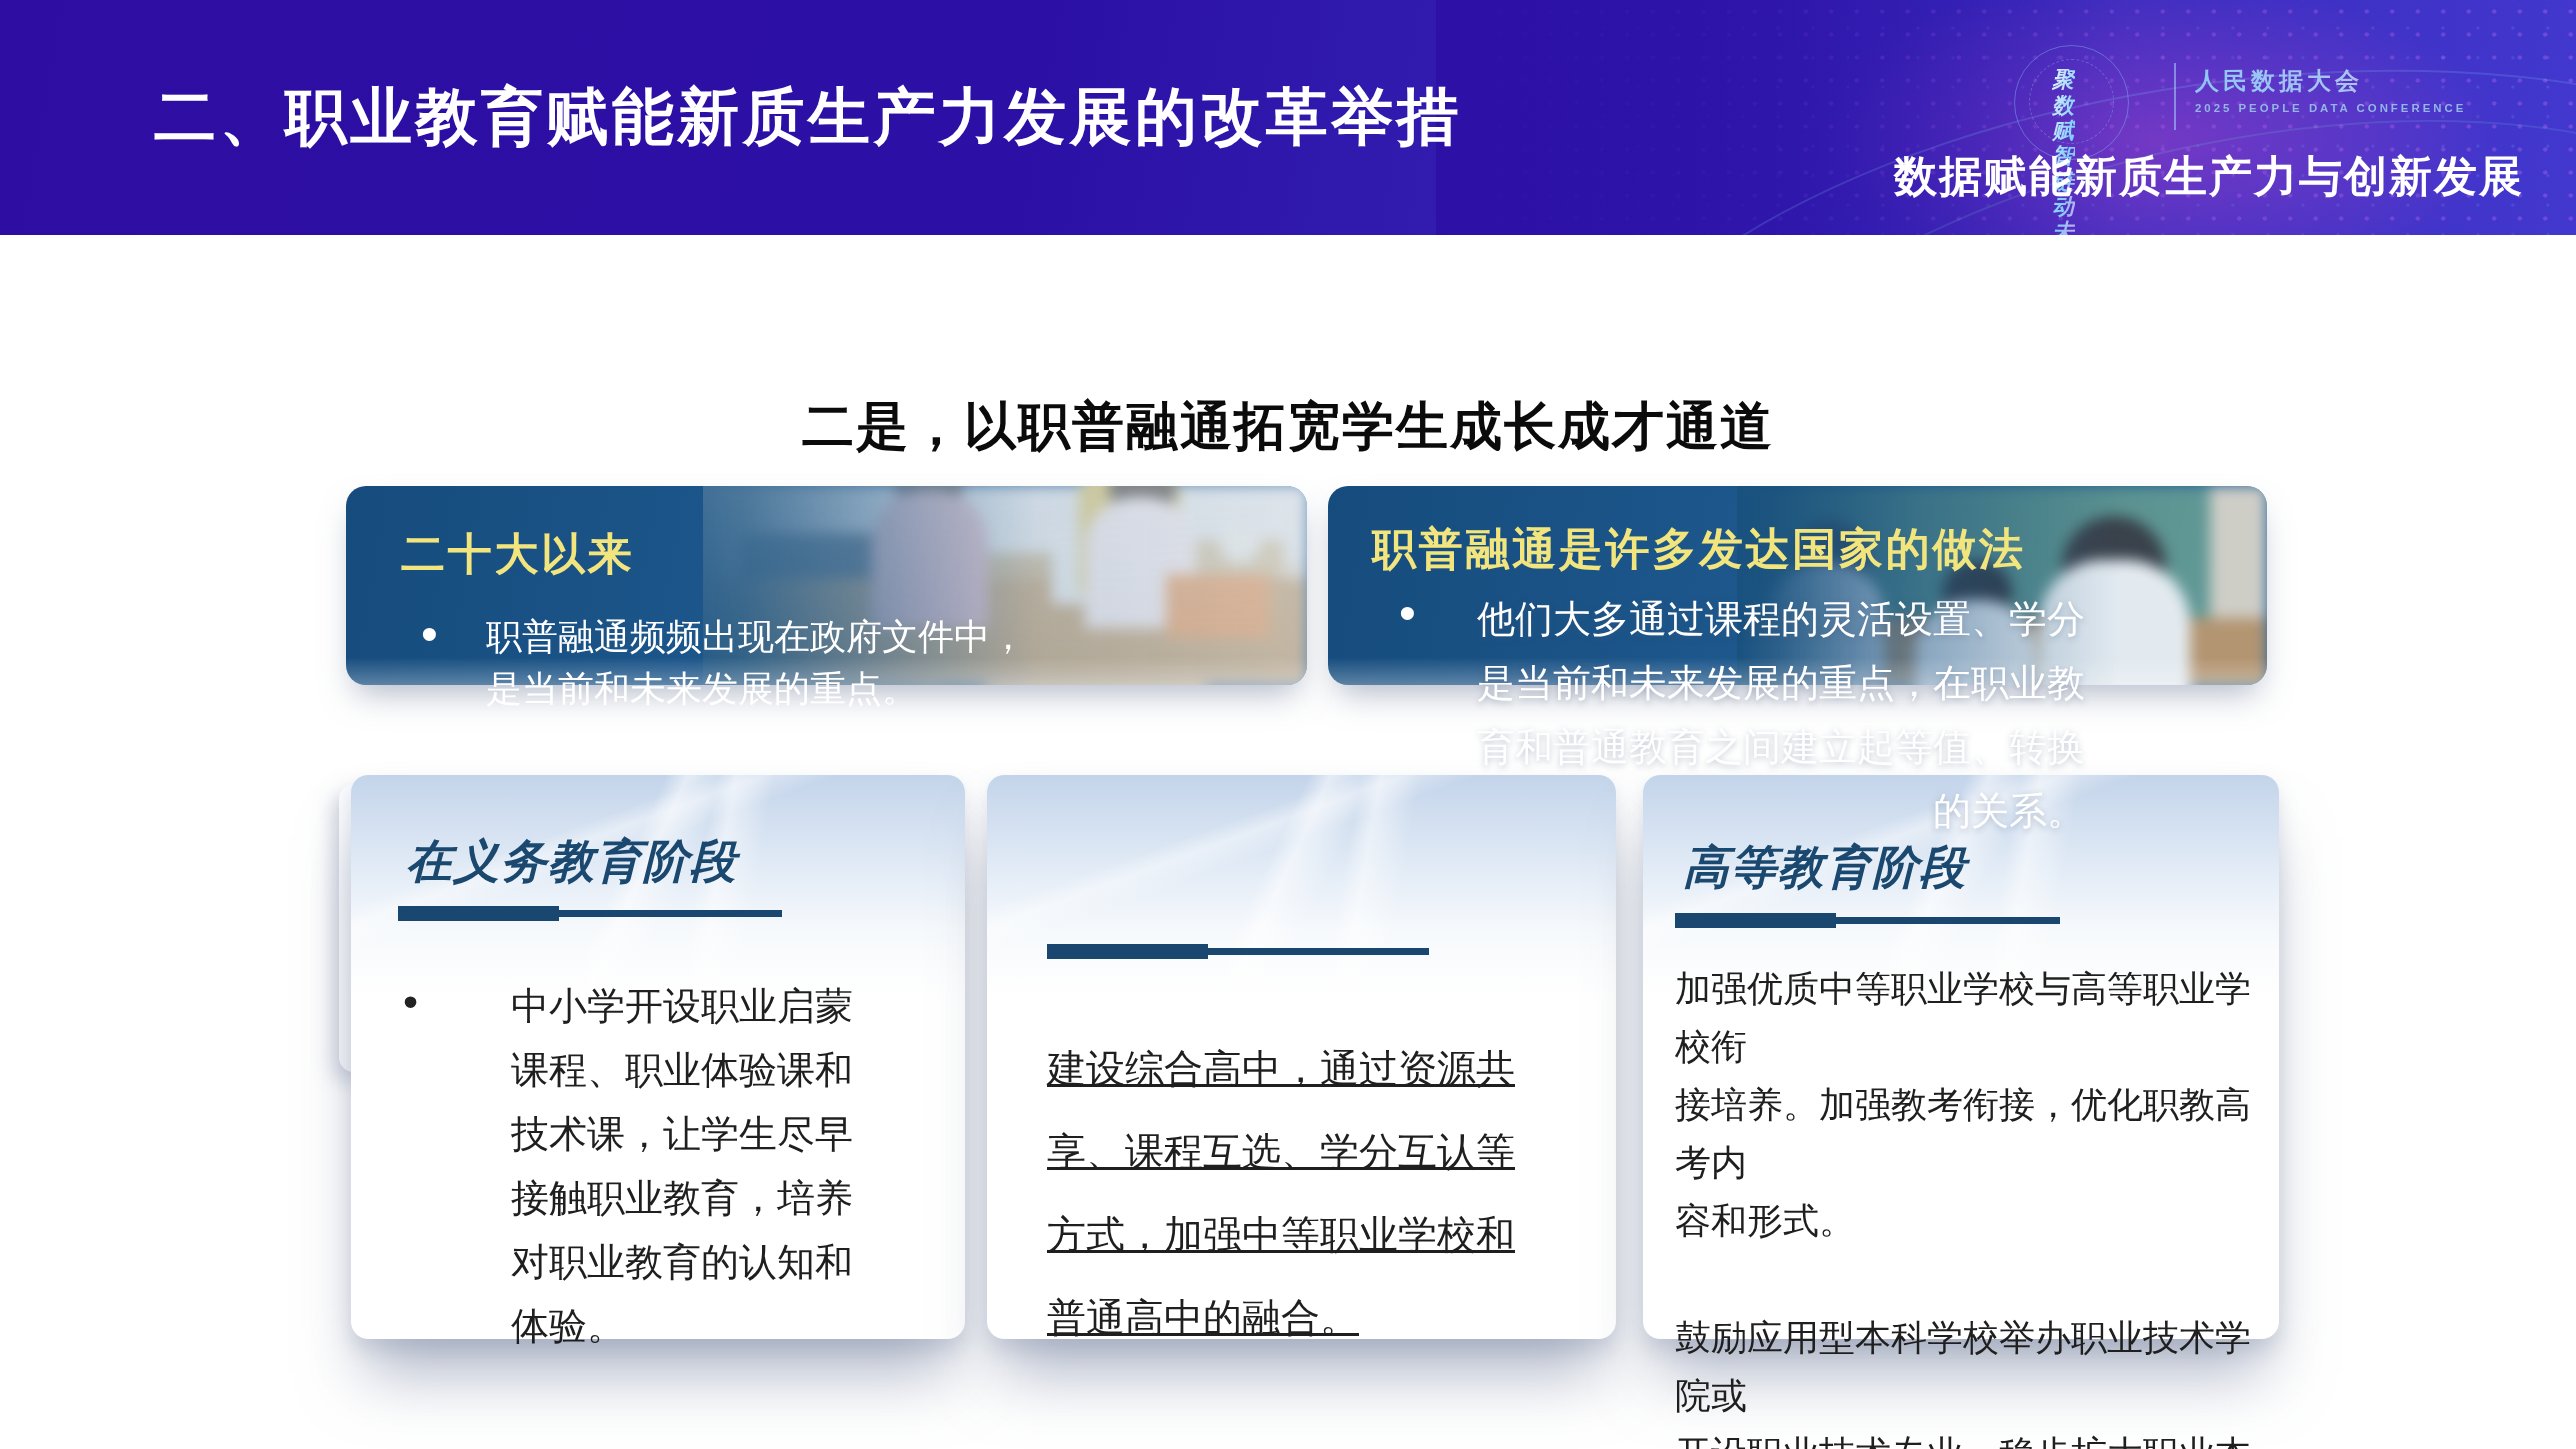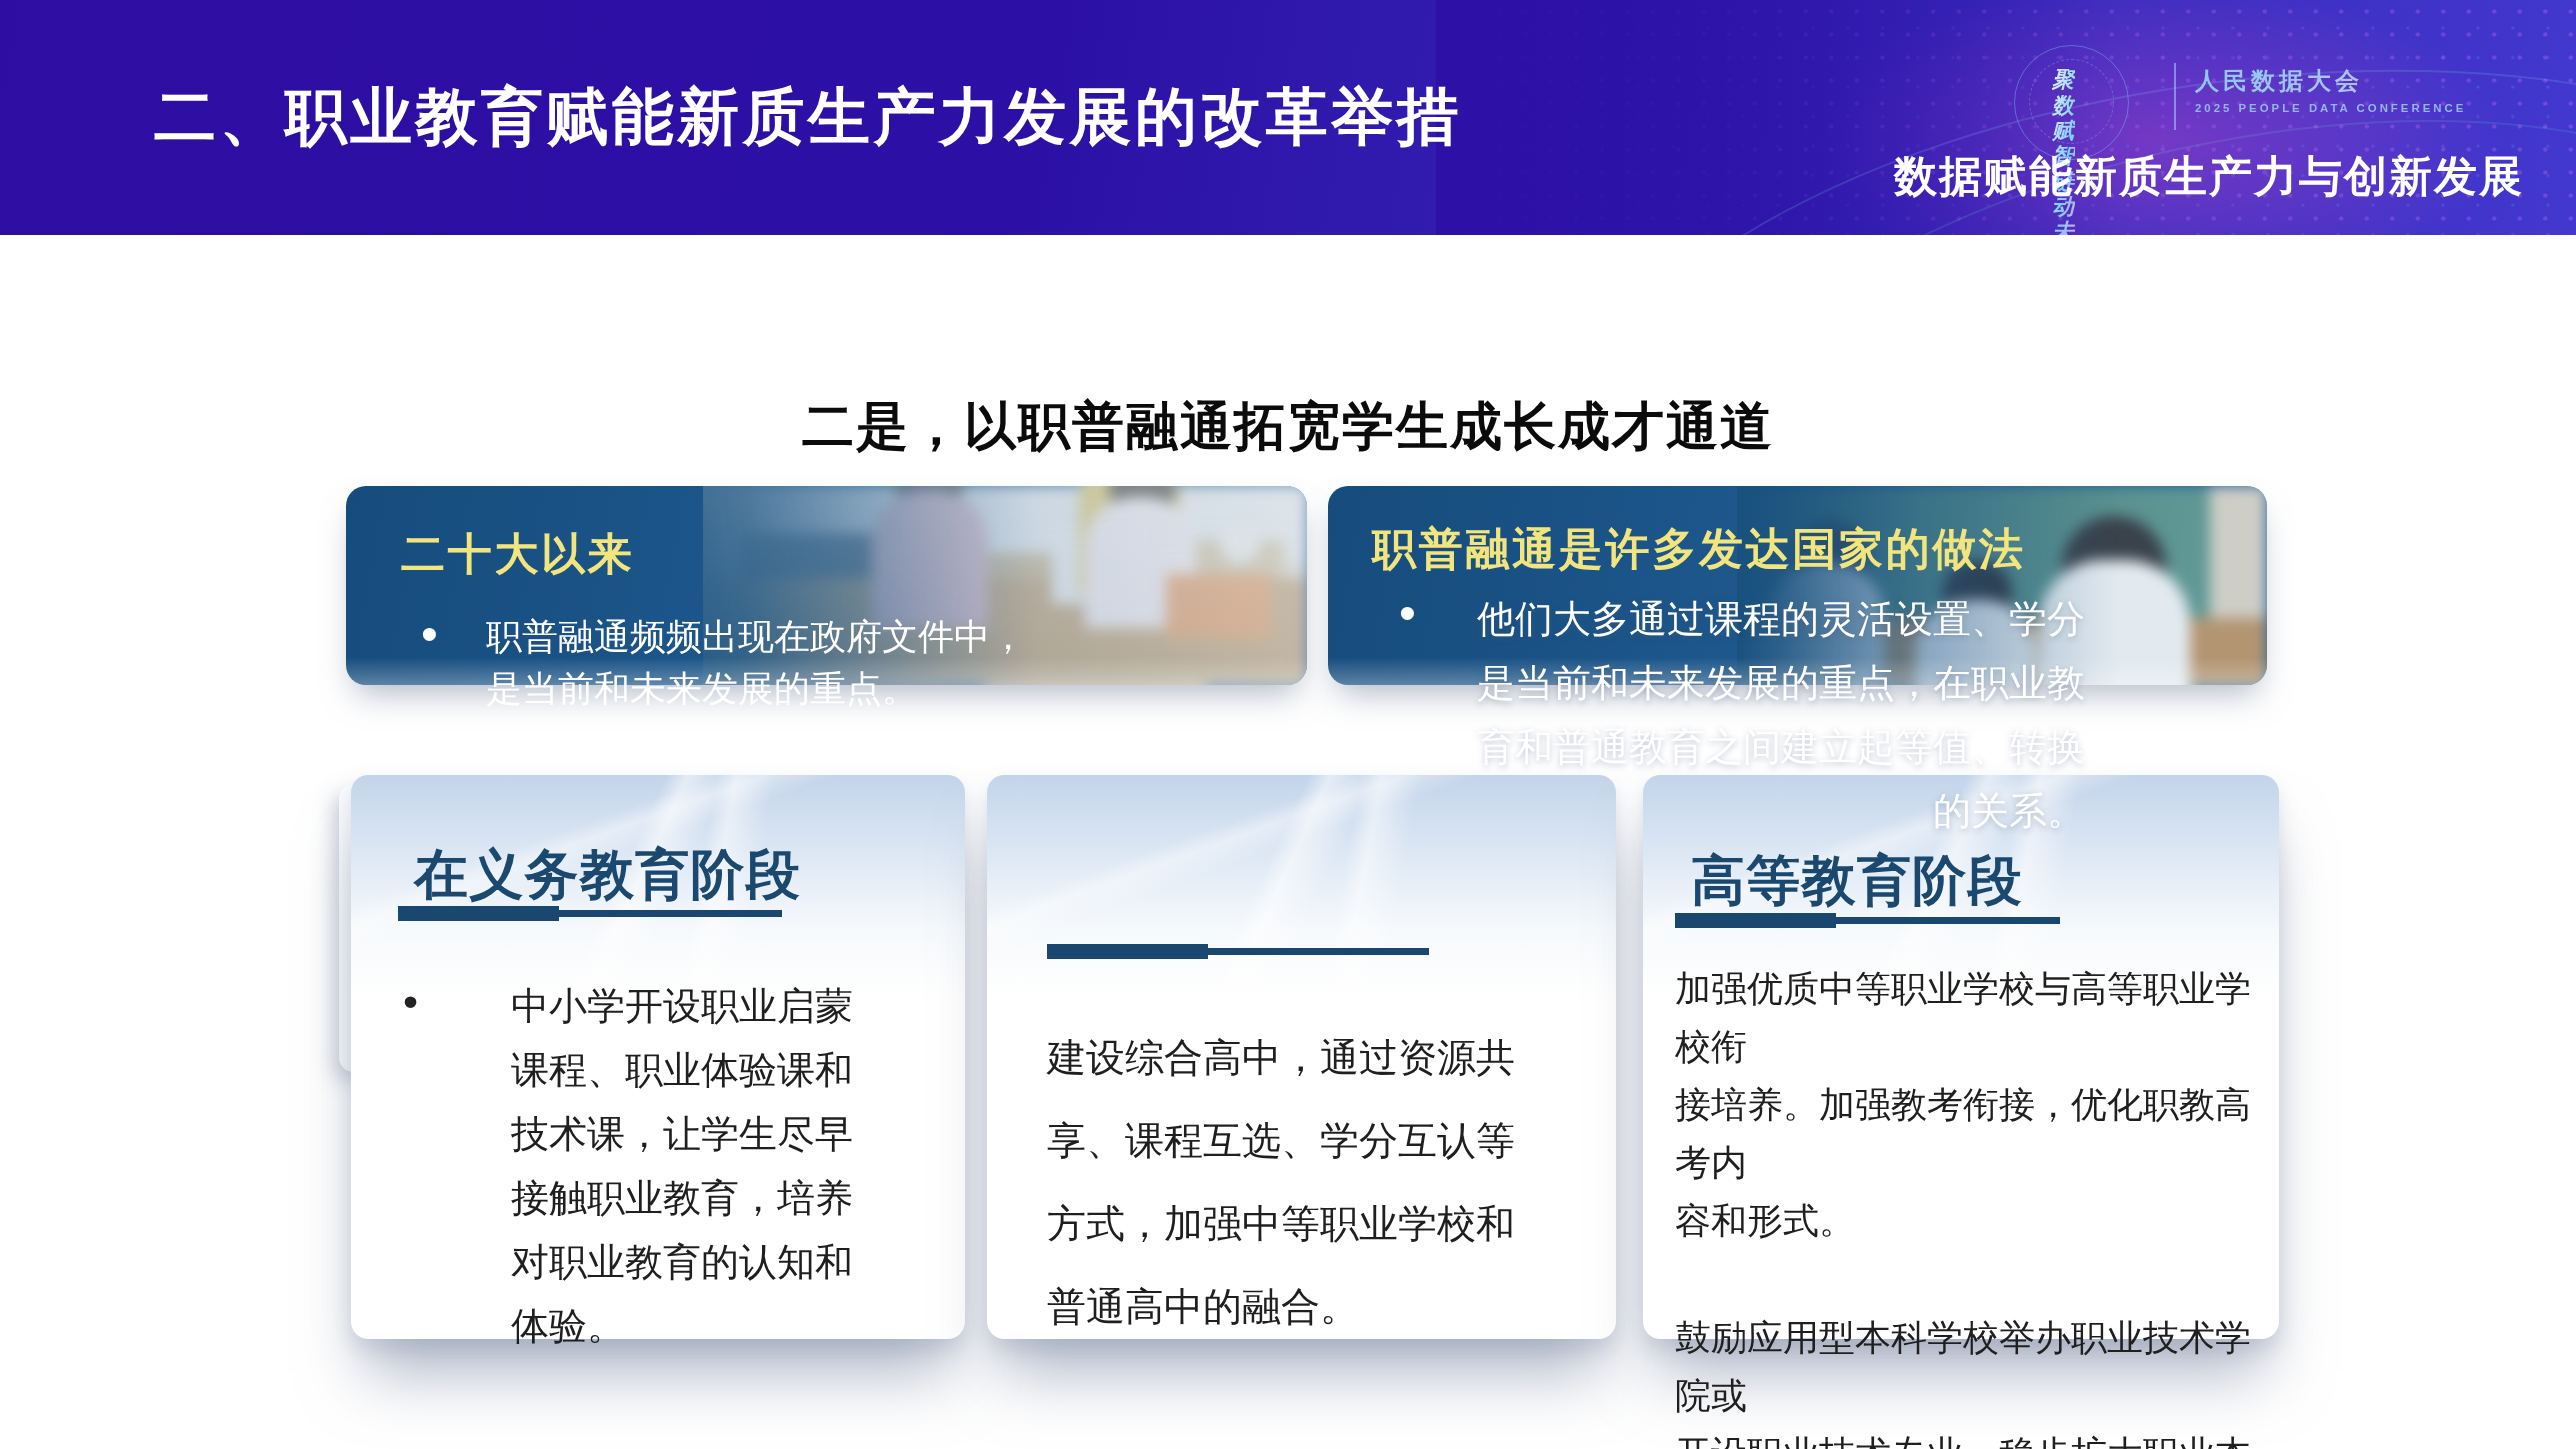--- a/index.html
+++ b/index.html
@@ -152,36 +152,36 @@
   .scard-3{left:1643px;width:636px;}
   .scard-head{
     position:absolute;left:0;top:0;right:0;height:221px;border-radius:17.4px 17.4px 0 0;overflow:hidden;
     background:
       linear-gradient(115deg,rgba(255,255,255,0) 44%,rgba(255,255,255,.55) 47%,rgba(255,255,255,0) 53%),
       linear-gradient(100deg,rgba(255,255,255,0) 56%,rgba(255,255,255,.5) 59%,rgba(255,255,255,0) 65%),
       linear-gradient(160deg,rgba(255,255,255,0) 30%,rgba(255,255,255,.4) 34%,rgba(255,255,255,0) 40%),
       linear-gradient(180deg,#c3d4ea 0%,#dfe9f5 38%,#f6f9fc 70%,#ffffff 100%);
   }
   .scard-title{
-    position:absolute;margin:16px;font-size:54px;font-weight:bold;color:#1a486f;letter-spacing:1.3px;z-index:2;
+    position:absolute;margin:8px;font-size:46px;font-weight:bold;color:#1a486f;letter-spacing:1.3px;z-index:2;font-style:italic;
   }
   .scard-1 .scard-title{left:47px;top:48px;}
   .scard-2 .scard-title{left:60px;top:62px;}
   .scard-3 .scard-title{left:32px;top:54px;}
   .uline{position:absolute;display:flex;align-items:center;z-index:2;}
   .scard-1 .uline{left:47px;top:131px;width:384px;}
   .scard-2 .uline{left:60px;top:169px;width:382px;}
   .scard-3 .uline{left:32px;top:138px;width:385px;}
   .uline .thick{width:161px;height:14.8px;background:#19476f;}
   .uline .thin{flex:1;height:7.4px;background:#19476f;}
   .stext{position:absolute;color:#1f1f1f;z-index:2;}
   .sc-dot{position:absolute;color:#222222;font-size:43px;line-height:27px;z-index:2;}
   .scard-1 .sc-dot{left:52px;top:213px;}
   .scard-1 .stext{left:160px;top:199px;font-size:38px;line-height:64px;}
-  .scard-2 .stext{left:60px;top:241px;font-size:39px;line-height:83px;}
+  .scard-2 .stext{left:60px;top:252px;font-size:39px;line-height:83px;text-decoration:underline;}
   .scard-3 .stext{left:32px;top:185px;font-size:36px;line-height:58px;}
   .scard-3 .p2{margin-top:59px;}
 </style>
 </head>
 <body>
 
 <div class="slide">
 
   <header class="hd">
     <div class="hd-glow"></div>

